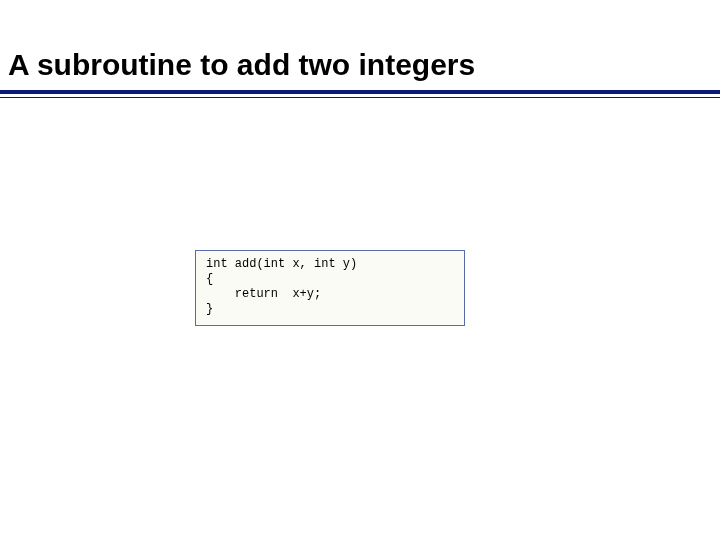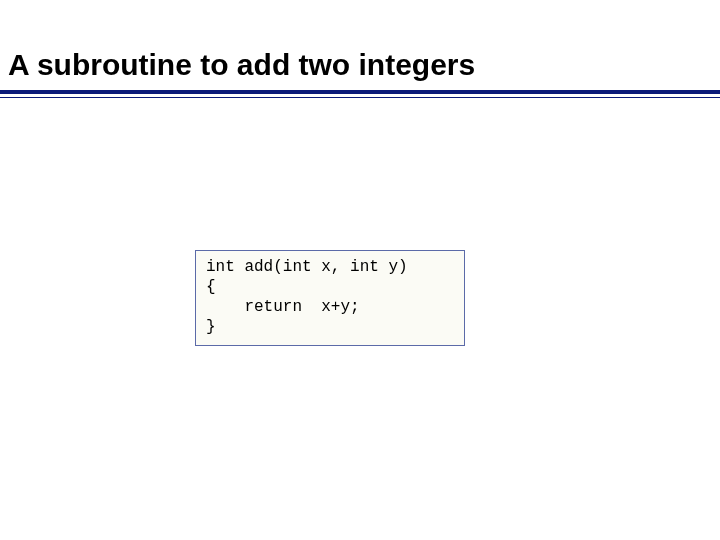--- a/index.html
+++ b/index.html
@@ -49,21 +49,21 @@
     left: 195px;
     width: 270px;
     border: 1px solid #5b6aa8;
     background: #fbfbf5;
     padding: 6px 10px 8px 10px;
     box-sizing: border-box;
   }
   .codebox pre {
     margin: 0;
     font-family: "Courier New", Courier, monospace;
-    font-size: 16px;
+    font-size: 12px;
     line-height: 1.25;
     color: #000;
     white-space: pre;
   }
 </style>
 </head>
 <body>
 
 <div class="slide">
   <div class="title">A subroutine to add two integers</div>

